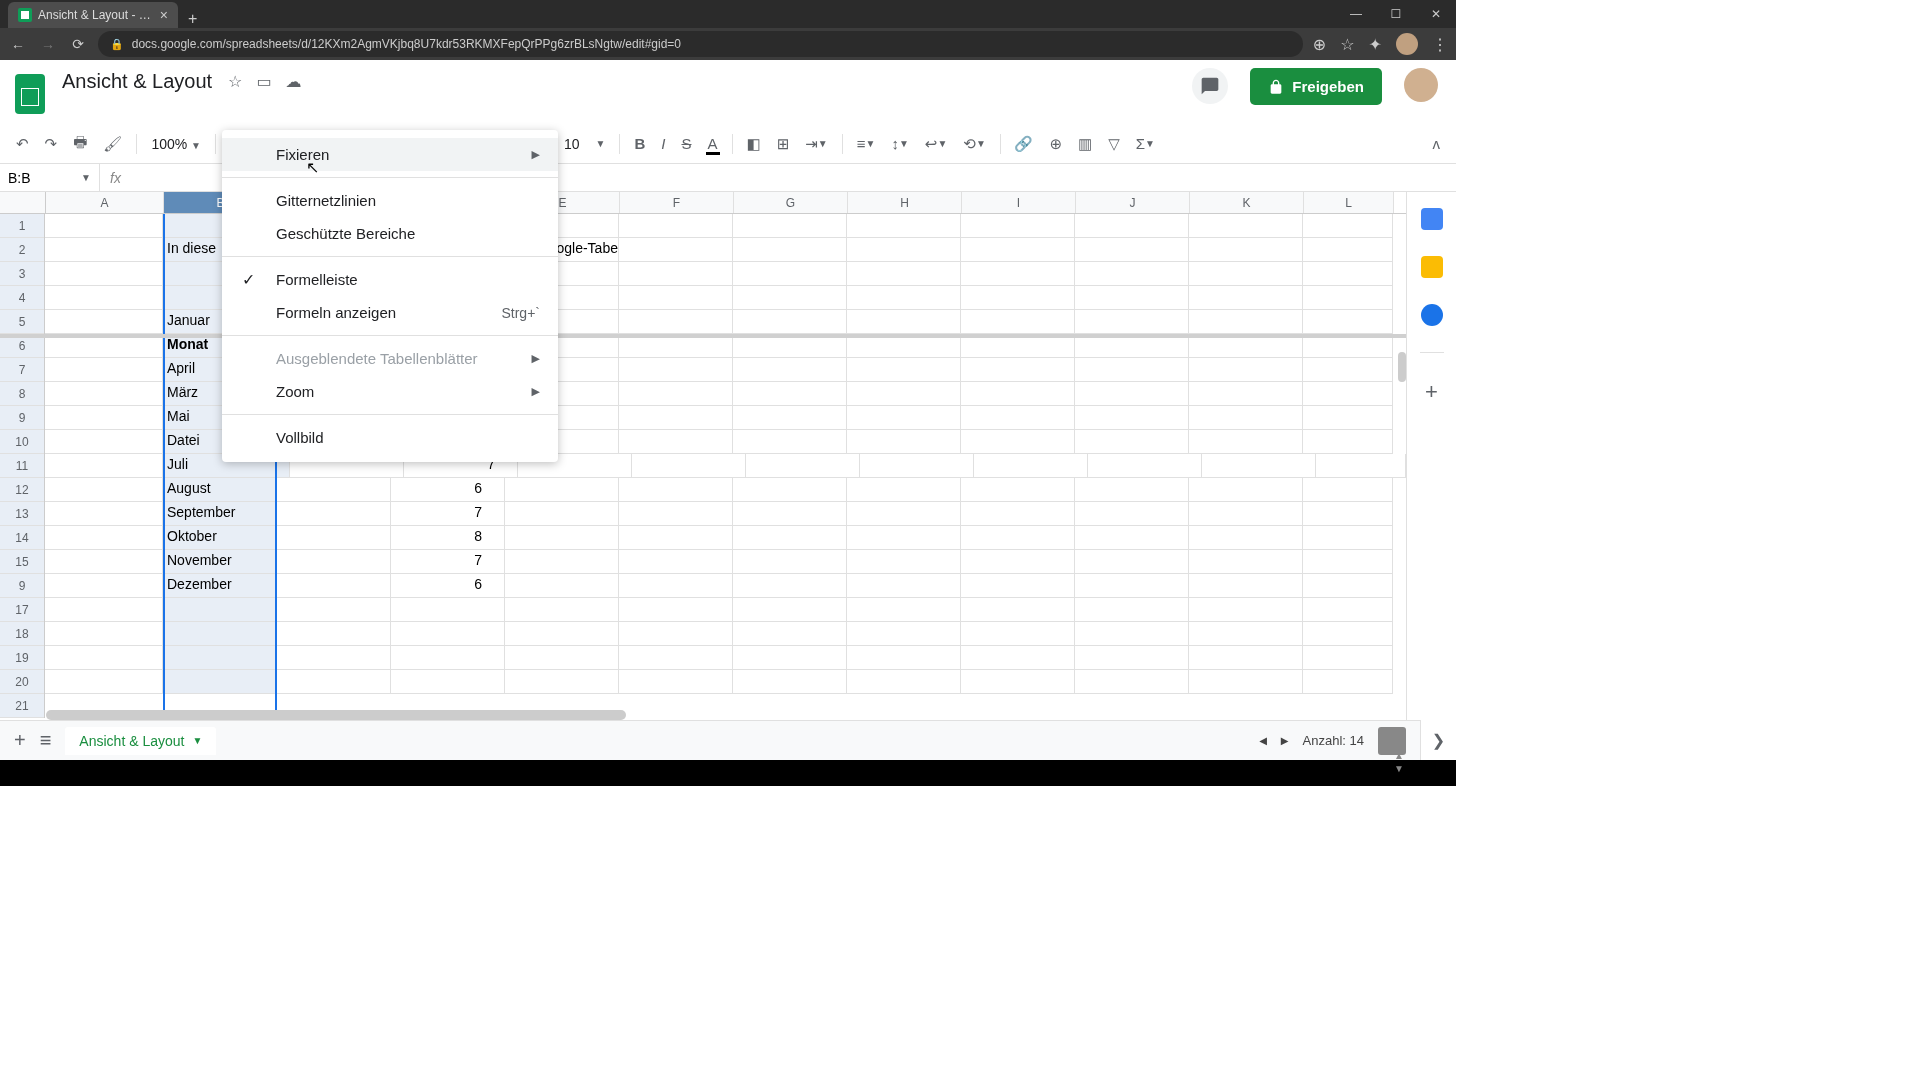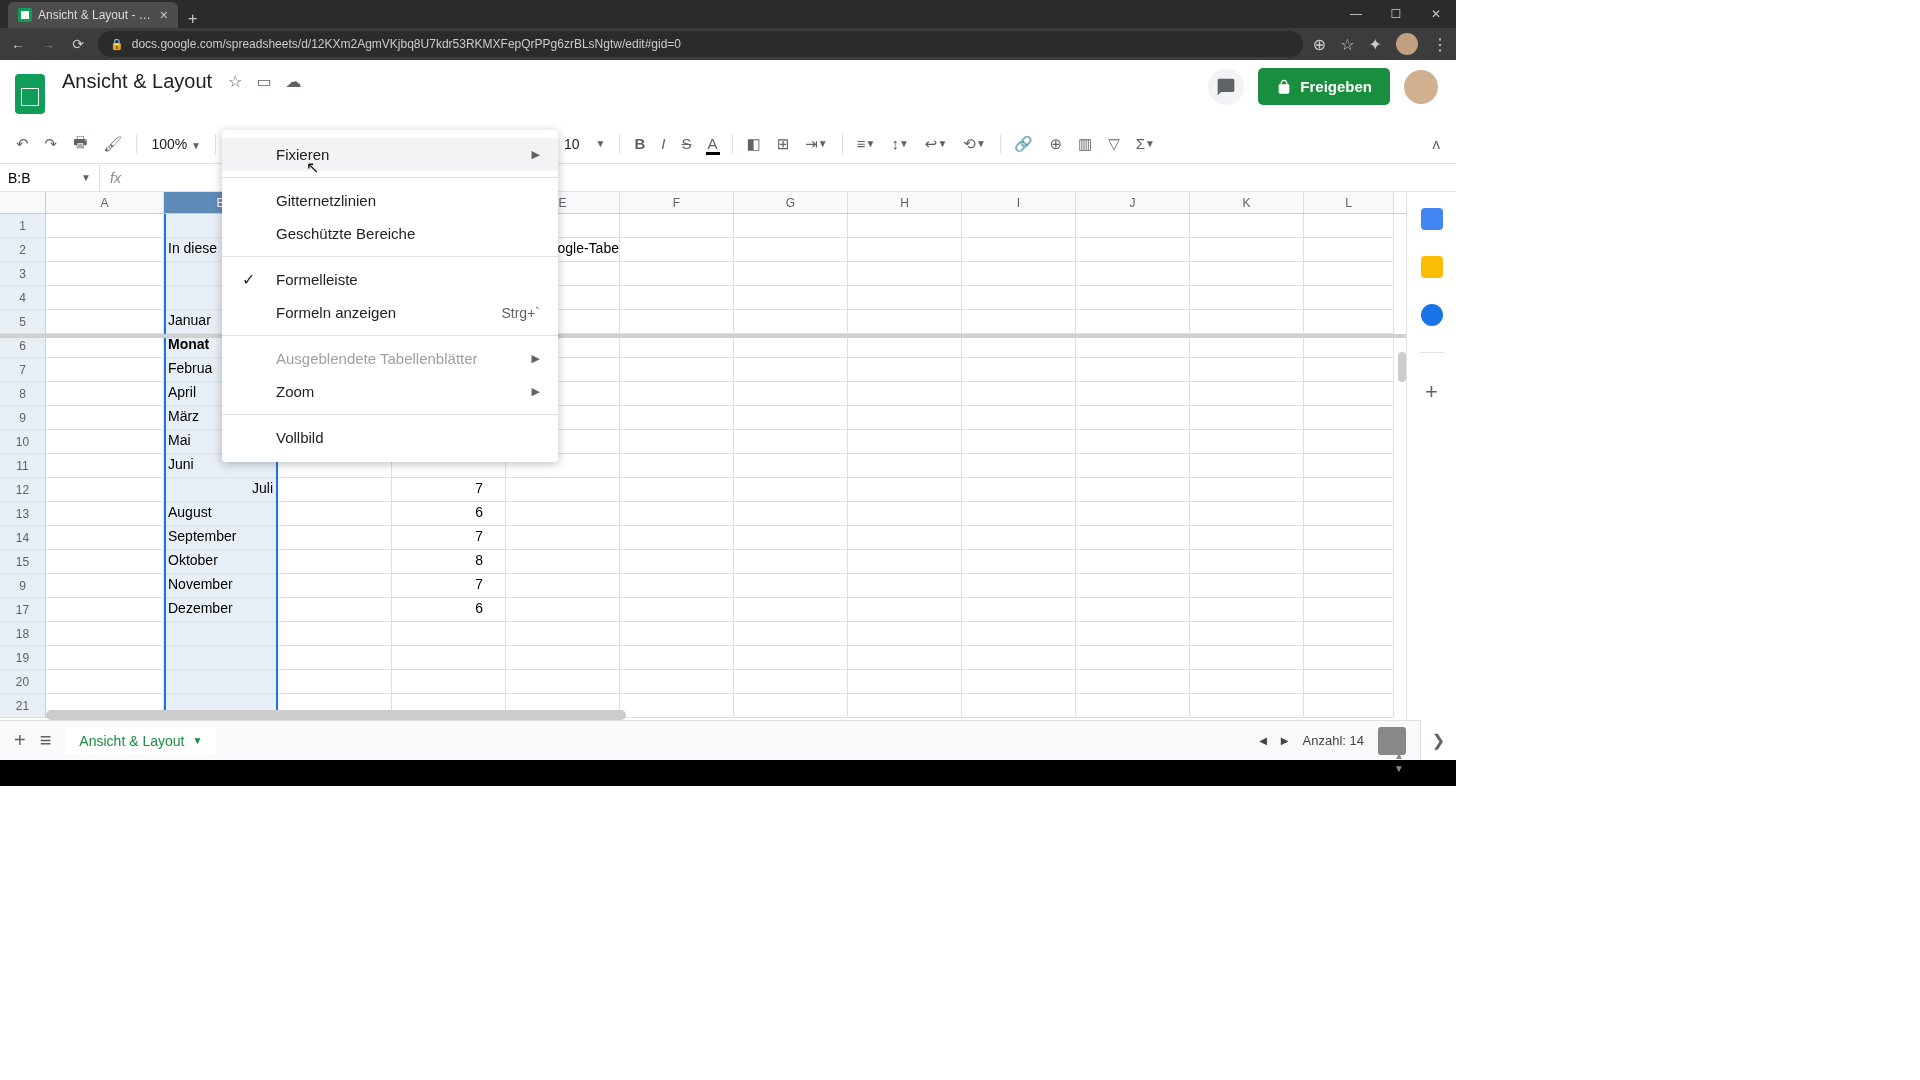--- a/index.html
+++ b/index.html
@@ -28,21 +28,21 @@
 .sheets-logo { width: 36px; height: 48px; position: relative; margin-top: 2px; }
 .sheets-logo-inner { width: 30px; height: 40px; background: #0f9d58; border-radius: 4px; position: absolute; top: 4px; left: 3px; }
 .sheets-logo-inner::after { content: ""; position: absolute; top: 14px; left: 6px; right: 6px; bottom: 8px; border: 1.5px solid #fff; }
 .doc-area { flex: 1; }
 .doc-title-row { display: flex; align-items: center; gap: 12px; }
 .doc-title { font-size: 20px; color: #202124; padding: 2px 4px; }
 .doc-icons { display: flex; gap: 14px; color: #5f6368; font-size: 16px; }
 .menubar { display: flex; gap: 2px; margin-top: 2px; }
 .menu-item { padding: 5px 9px; font-size: 15px; color: #202124; cursor: pointer; border-radius: 3px; }
 .last-edit { color: #5f6368; font-size: 15px; text-decoration: underline; margin-left: 18px; padding: 5px 0; }
-.header-right { display: flex; align-items: center; gap: 14px; padding-right: 6px; }
+.header-right { display: flex; gap: 22px; padding-right: 6px; }
 .comment-btn { width: 36px; height: 36px; border-radius: 50%; background: #f1f3f4; display: flex; align-items: center; justify-content: center; color: #5f6368; font-size: 18px; cursor: pointer; }
 .share-btn { background: #1a8e3f; color: #fff; border-radius: 5px; padding: 10px 18px; font-size: 15px; font-weight: 600; display: flex; align-items: center; gap: 8px; cursor: pointer; }
 .user-avatar { width: 34px; height: 34px; border-radius: 50%; background: #d0b090; }
 
 
 .toolbar { border-bottom: 1px solid #e0e0e0; height: 40px; display: flex; align-items: center; padding: 0 10px; gap: 4px; color: #5f6368; margin-top: 6px; }
 .tb-btn { padding: 4px 6px; cursor: pointer; font-size: 15px; display: flex; align-items: center; }
 .tb-sep { width: 1px; height: 20px; background: #e0e0e0; margin: 0 4px; }
 .tb-zoom { font-size: 14px; color: #202124; padding: 0 6px; }
 .tb-font-size { font-size: 14px; color: #202124; padding: 0 6px; }
@@ -347,34 +347,20 @@
             <div class="cell" style="width: 114px;"></div>
             <div class="cell" style="width: 114px;"></div>
             <div class="cell" style="width: 114px;"></div>
             <div class="cell" style="width: 114px;"></div>
             <div class="cell" style="width: 114px;"></div>
             <div class="cell" style="width: 114px;"></div>
             <div class="cell" style="width: 90px;"></div>
           </div>
           <div class="cell-row">
             <div class="cell" style="width: 118px;"></div>
-            <div class="cell selcol" style="width: 114px;">Februa</div>
-            <div class="cell" style="width: 114px;"></div>
-            <div class="cell" style="width: 114px;"></div>
-            <div class="cell" style="width: 114px;"></div>
-            <div class="cell" style="width: 114px;"></div>
-            <div class="cell" style="width: 114px;"></div>
-            <div class="cell" style="width: 114px;"></div>
-            <div class="cell" style="width: 114px;"></div>
-            <div class="cell" style="width: 114px;"></div>
-            <div class="cell" style="width: 114px;"></div>
-            <div class="cell" style="width: 90px;"></div>
-          </div>
-          <div class="cell-row">
-            <div class="cell" style="width: 118px;"></div>
             <div class="cell selcol" style="width: 114px;">April</div>
             <div class="cell" style="width: 114px;"></div>
             <div class="cell" style="width: 114px;"></div>
             <div class="cell" style="width: 114px;"></div>
             <div class="cell" style="width: 114px;"></div>
             <div class="cell" style="width: 114px;"></div>
             <div class="cell" style="width: 114px;"></div>
             <div class="cell" style="width: 114px;"></div>
             <div class="cell" style="width: 114px;"></div>
             <div class="cell" style="width: 114px;"></div>
@@ -403,35 +389,35 @@
             <div class="cell" style="width: 114px;"></div>
             <div class="cell" style="width: 114px;"></div>
             <div class="cell" style="width: 114px;"></div>
             <div class="cell" style="width: 114px;"></div>
             <div class="cell" style="width: 114px;"></div>
             <div class="cell" style="width: 114px;"></div>
             <div class="cell" style="width: 90px;"></div>
           </div>
           <div class="cell-row">
             <div class="cell" style="width: 118px;"></div>
-            <div class="cell selcol" style="width: 114px;">Juni</div>
-            <div class="cell" style="width: 114px;"></div>
-            <div class="cell" style="width: 114px;"></div>
-            <div class="cell" style="width: 114px;"></div>
-            <div class="cell" style="width: 114px;"></div>
-            <div class="cell" style="width: 114px;"></div>
-            <div class="cell" style="width: 114px;"></div>
-            <div class="cell" style="width: 114px;"></div>
-            <div class="cell" style="width: 114px;"></div>
-            <div class="cell" style="width: 114px;"></div>
-            <div class="cell" style="width: 90px;"></div>
-          </div>
-          <div class="cell-row">
-            <div class="cell" style="width: 118px;"></div>
-            <div class="cell selcol" style="width: 114px; text-align: right;">Juli</div>
+            <div class="cell selcol" style="width: 114px;">Datei</div>
+            <div class="cell" style="width: 114px;"></div>
+            <div class="cell" style="width: 114px;"></div>
+            <div class="cell" style="width: 114px;"></div>
+            <div class="cell" style="width: 114px;"></div>
+            <div class="cell" style="width: 114px;"></div>
+            <div class="cell" style="width: 114px;"></div>
+            <div class="cell" style="width: 114px;"></div>
+            <div class="cell" style="width: 114px;"></div>
+            <div class="cell" style="width: 114px;"></div>
+            <div class="cell" style="width: 90px;"></div>
+          </div>
+          <div class="cell-row">
+            <div class="cell" style="width: 118px;"></div>
+            <div class="cell selcol" style="width: 127px;">Juli</div>
             <div class="cell" style="width: 114px;"></div>
             <div class="cell num" style="width: 114px;">7</div>
             <div class="cell" style="width: 114px;"></div>
             <div class="cell" style="width: 114px;"></div>
             <div class="cell" style="width: 114px;"></div>
             <div class="cell" style="width: 114px;"></div>
             <div class="cell" style="width: 114px;"></div>
             <div class="cell" style="width: 114px;"></div>
             <div class="cell" style="width: 114px;"></div>
             <div class="cell" style="width: 90px;"></div>

